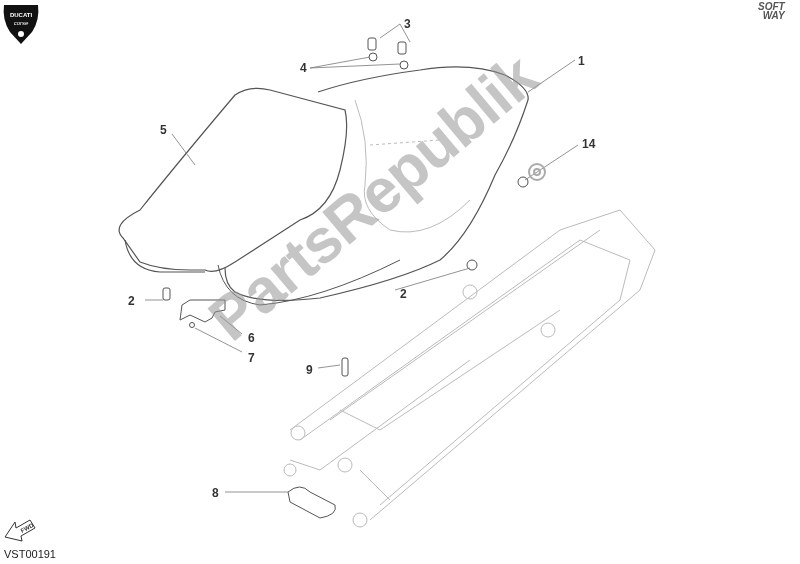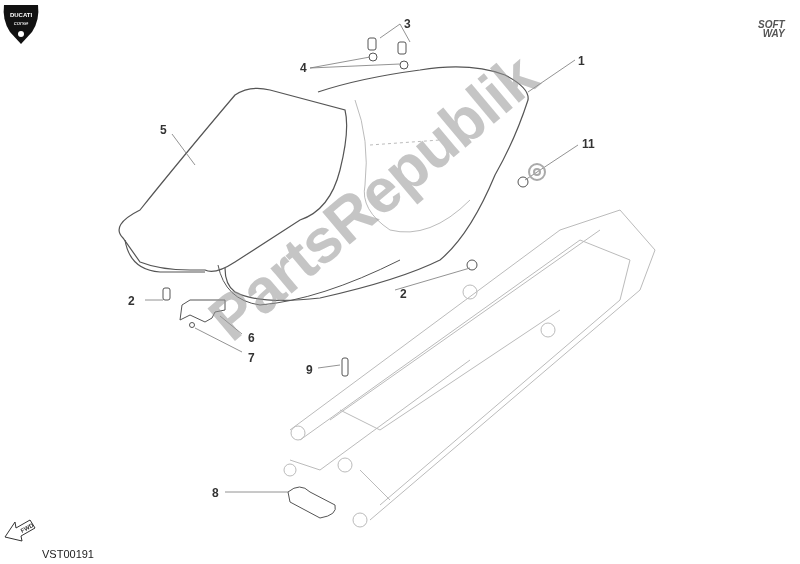--- a/index.html
+++ b/index.html
@@ -2,26 +2,26 @@
 <html><head>
 <meta charset="utf-8">
 <style>
   html, body { margin:0; padding:0; background:#ffffff; }
   body { width:800px; height:564px; position:relative; overflow:hidden;
          font-family:"Liberation Sans", sans-serif; }
   #canvas { position:absolute; left:0; top:0; width:800px; height:564px; }
   .callout { position:absolute; font-family:"Liberation Sans", sans-serif;
              font-weight:bold; font-size:12px; color:#333; line-height:12px; }
   .code { position:absolute; left:4px; top:548px; font-size:11px; color:#222;
-          font-family:"Liberation Sans", sans-serif;margin-left:38px; }
+          font-family:"Liberation Sans", sans-serif; }
   .watermark { position:absolute; left:195px; top:300px; font-size:62px; font-weight:bold;
                color:rgba(150,150,150,0.55); transform:rotate(-40deg); transform-origin:left top;
                font-family:"Liberation Sans", sans-serif; white-space:nowrap; letter-spacing:-1px; }
   .softway { position:absolute; left:758px; top:2px; font-size:10px; font-weight:bold; font-style:italic;
-             color:#555; line-height:9px; text-align:right;margin-top:18px; }
+             color:#555; line-height:9px; text-align:right; }
 </style>
 </head>
 <body>
 
 <svg id="canvas" viewBox="0 0 800 564" xmlns="http://www.w3.org/2000/svg">
 
   <g>
     <path d="M4 5 L38 5 Q40 20 32 32 L21 44 L10 32 Q2 20 4 5 Z" fill="#111"></path>
     <text x="21" y="17" font-size="6" fill="#fff" text-anchor="middle" font-family="Liberation Sans, sans-serif" font-weight="bold">DUCATI</text>
     <text x="21" y="25" font-size="6" fill="#fff" text-anchor="middle" font-style="italic" font-family="Liberation Sans, sans-serif">corse</text>
@@ -106,15 +106,15 @@
 <div class="callout" style="left:578px;top:55px">1</div>
 <div class="callout" style="left:400px;top:288px">2</div>
 <div class="callout" style="left:404px;top:18px">3</div>
 <div class="callout" style="left:300px;top:62px">4</div>
 <div class="callout" style="left:160px;top:124px">5</div>
 <div class="callout" style="left:248px;top:332px">6</div>
 <div class="callout" style="left:248px;top:352px">7</div>
 <div class="callout" style="left:212px;top:487px">8</div>
 <div class="callout" style="left:306px;top:364px">9</div>
 <div class="callout" style="left:128px;top:295px">2</div>
-<div class="callout" style="left:582px;top:138px">11</div>
+<div class="callout" style="left:582px;top:138px">14</div>
 
 <div class="code">VST00191</div>
 
 </body></html>

